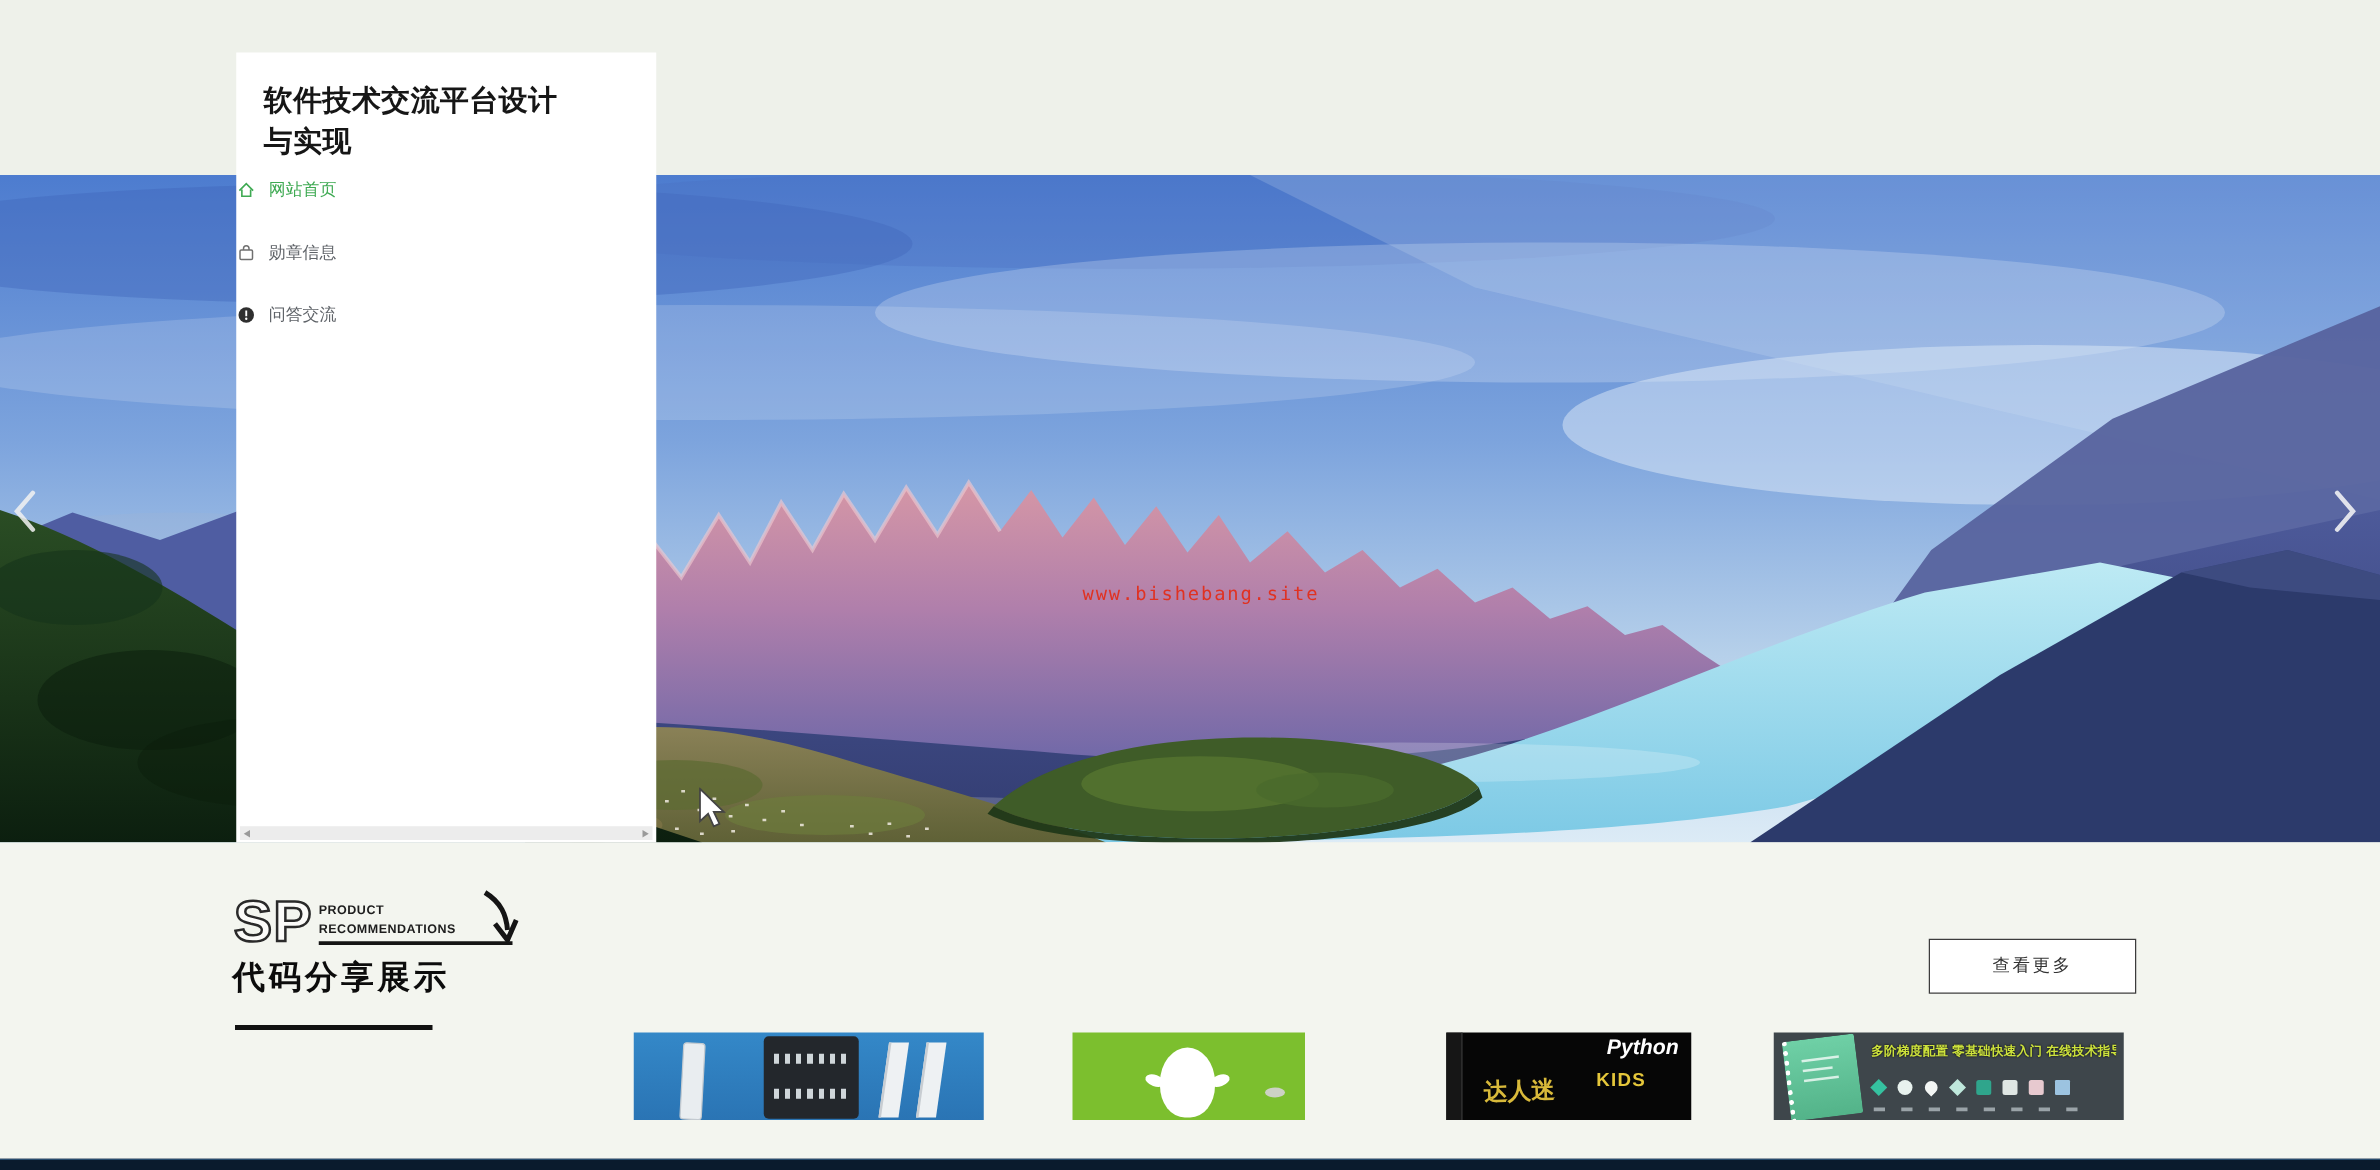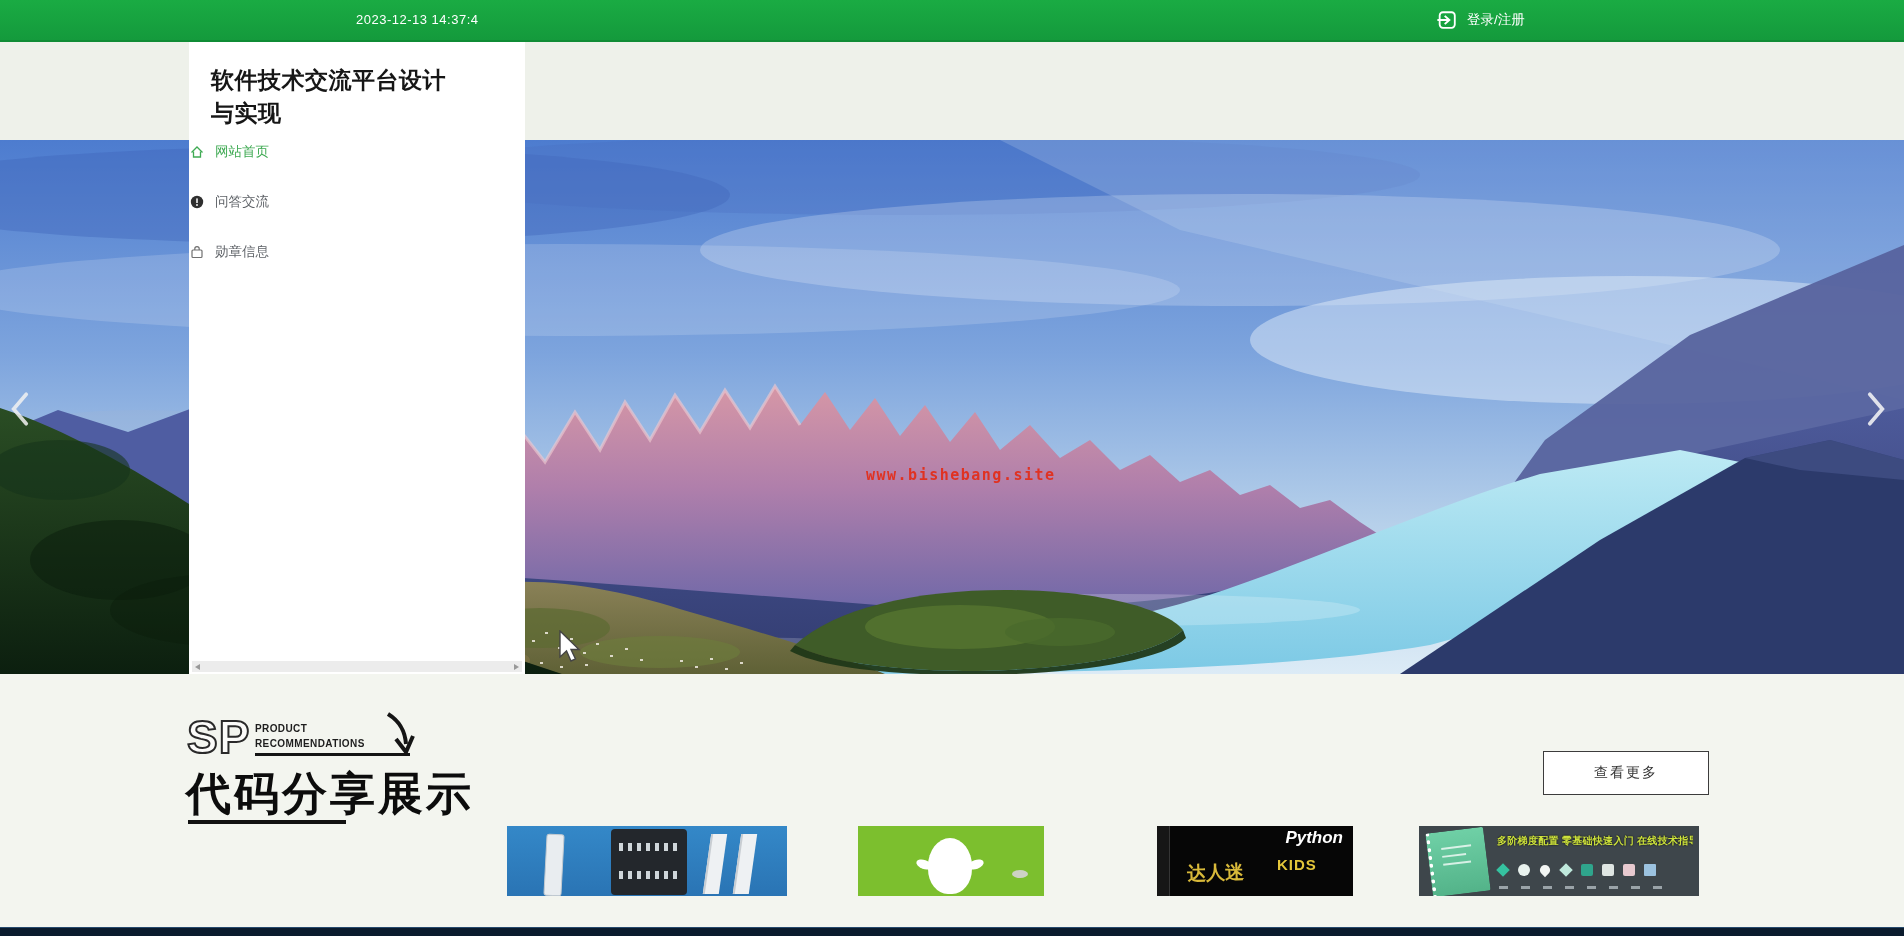--- a/index.html
+++ b/index.html
@@ -9,21 +9,21 @@
 
   
   .topbar { position:absolute; left:0; top:0; width:1904px; height:42px; z-index:6;
             background:linear-gradient(#1aab43,#149a3c); border-bottom:2px solid #0f8c35; }
   .topbar .ts { position:absolute; left:356px; top:0; line-height:40px; color:#fff;
                 font-size:13px; letter-spacing:.5px; }
   .login { position:absolute; left:1436px; top:0; height:40px; display:flex; align-items:center;
            gap:9px; color:#fff; font-size:13.5px; cursor:pointer; }
 
   
-  .hero { position:absolute; left:0; top:140px; width:1904px; height:534px; z-index:1;font-weight:bold; }
+  .hero { position:absolute; left:0; top:140px; width:1904px; height:534px; z-index:1; }
   .hero svg.land { position:absolute; inset:0; display:block; }
   .watermark { position:absolute; left:866px; top:326px; color:#e03222;
                font-family:"DejaVu Sans Mono", monospace; font-size:15px; letter-spacing:1.5px; }
   .car-arrow { position:absolute; top:248px; width:30px; height:42px; opacity:.85; cursor:pointer; }
   .car-prev { left:6px; } .car-next { left:1860px; }
 
   
   .sidebar { position:absolute; left:189px; top:42px; width:336px; height:632px;
              background:#ffffff; z-index:3; }
   .site-title { margin:22px 0 0 22px; width:240px; font-size:23px; font-weight:bold;
@@ -40,21 +40,21 @@
 
   
   .section { position:absolute; left:0; top:674px; width:1904px; height:262px; background:#f3f5ef; z-index:2; }
   .sp-logo { position:absolute; left:187px; top:712px; z-index:2; width:46px; height:52px;
              font-size:46px; font-weight:800; color:#fbfbf9; -webkit-text-stroke:2px #2a2a2a;
              letter-spacing:1px; line-height:50px; }
   .tagline { position:absolute; left:255px; top:721px; z-index:2; font-size:10px; font-weight:800;
              color:#1d1d1d; letter-spacing:.4px; line-height:15px; }
   .tag-underline { position:absolute; left:255px; top:753px; width:155px; height:3px; background:#151515; z-index:2; }
   .logo-arrow { position:absolute; left:383px; top:710px; z-index:2; }
-  .sec-heading { position:absolute; left:186px; top:764px; z-index:2; font-size:45px; font-weight:800;
+  .sec-heading { position:absolute; left:186px; top:764px; z-index:2; font-size:26px; font-weight:800;
                  color:#0c0c0c; letter-spacing:3px; }
   .head-underline { position:absolute; left:188px; top:820px; width:158px; height:4px; background:#111; z-index:2; }
   .more-btn { position:absolute; left:1543px; top:751px; width:166px; height:44px; z-index:2;
               background:#ffffff; border:1px solid #3c3c3c; display:flex; align-items:center;
               justify-content:center; font-size:14px; color:#333; letter-spacing:2px; cursor:pointer; }
 
   
   .card-slot { position:absolute; top:826px; width:280px; height:70px; z-index:2;
                display:flex; justify-content:center; }
   .card { position:relative; height:70px; overflow:hidden; cursor:pointer; }
@@ -114,33 +114,20 @@
   .bottombar { position:absolute; left:0; top:927px; width:1904px; height:9px; z-index:5;
                background:#0a1b2d; border-top:1px solid #264a6d; }
 
   .cursor { position:absolute; left:558px; top:630px; z-index:9; }
 </style>
 </head>
 <body>
 
 <div class="page">
 
-  <div class="topbar">
-    <div class="ts">2023-12-13 14:37:4</div>
-    <div class="login">
-      <span style="display:flex;">
-        <svg width="22" height="22" viewBox="0 0 24 24">
-          <rect x="4" y="3.5" width="16.5" height="17" rx="3.5" fill="none" stroke="#fff" stroke-width="2"></rect>
-          <path d="M1.5 12 H14" stroke="#fff" stroke-width="2.2" fill="none"></path>
-          <path d="M9.5 7.5 L14.5 12 L9.5 16.5" fill="none" stroke="#fff" stroke-width="2.2"></path>
-        </svg>
-      </span>
-      <span>登录/注册</span>
-    </div>
-  </div>
 
   <div class="hero">
     <svg class="land" viewBox="0 0 1904 534" preserveAspectRatio="none">
       <defs>
         <linearGradient id="sky" x1="0" y1="0" x2="0" y2="1">
           <stop offset="0" stop-color="#4d7ccf"></stop>
             <stop offset=".4" stop-color="#7da4dd"></stop>
           <stop offset=".72" stop-color="#b6d0ea"></stop>
             <stop offset="1" stop-color="#dcebf6"></stop>
         </linearGradient>
@@ -248,35 +235,35 @@
           <svg width="16" height="16" viewBox="0 0 16 16">
             <path d="M2.5 8.5 L8 3 L13.5 8.5" fill="none" stroke="#3faa53" stroke-width="1.3"></path>
             <path d="M4.5 7.5 V13 H11.5 V7.5" fill="none" stroke="#3faa53" stroke-width="1.3"></path>
           </svg>
         </span>
         <span>网站首页</span>
       </div>
       <div class="menu-item">
         <span style="display:flex;">
           <svg width="16" height="16" viewBox="0 0 16 16">
+            <rect x="3" y="6" width="10" height="7.5" rx="1" fill="none" stroke="#707070" stroke-width="1.2"></rect>
+            <path d="M5.8 6 V4.8 a2.2 2.2 0 0 1 4.4 0 V6" fill="none" stroke="#707070" stroke-width="1.2"></path>
+          </svg>
+        </span>
+        <span>勋章信息</span>
+      </div>
+      <div class="menu-item">
+        <span style="display:flex;">
+          <svg width="16" height="16" viewBox="0 0 16 16">
             <circle cx="8" cy="8" r="6.2" fill="#2f2f2f"></circle>
             <rect x="7.25" y="4.4" width="1.5" height="4.6" fill="#fff"></rect>
             <circle cx="8" cy="11" r="0.95" fill="#fff"></circle>
           </svg>
         </span>
         <span>问答交流</span>
-      </div>
-      <div class="menu-item">
-        <span style="display:flex;">
-          <svg width="16" height="16" viewBox="0 0 16 16">
-            <rect x="3" y="6" width="10" height="7.5" rx="1" fill="none" stroke="#707070" stroke-width="1.2"></rect>
-            <path d="M5.8 6 V4.8 a2.2 2.2 0 0 1 4.4 0 V6" fill="none" stroke="#707070" stroke-width="1.2"></path>
-          </svg>
-        </span>
-        <span>勋章信息</span>
       </div>
     </div>
     <div class="sb-scroll">
       <span class="sb-tri-l"></span>
       <span class="sb-tri-r"></span>
     </div>
   </div>
 
   <div class="section"></div>
 

